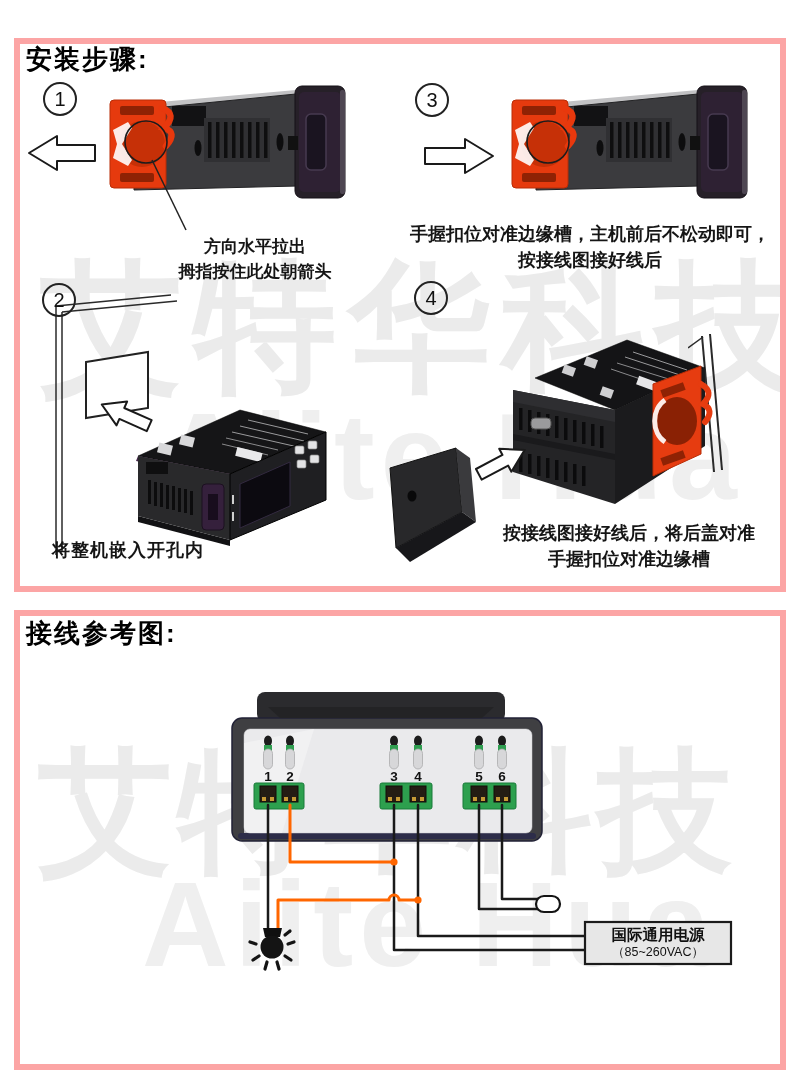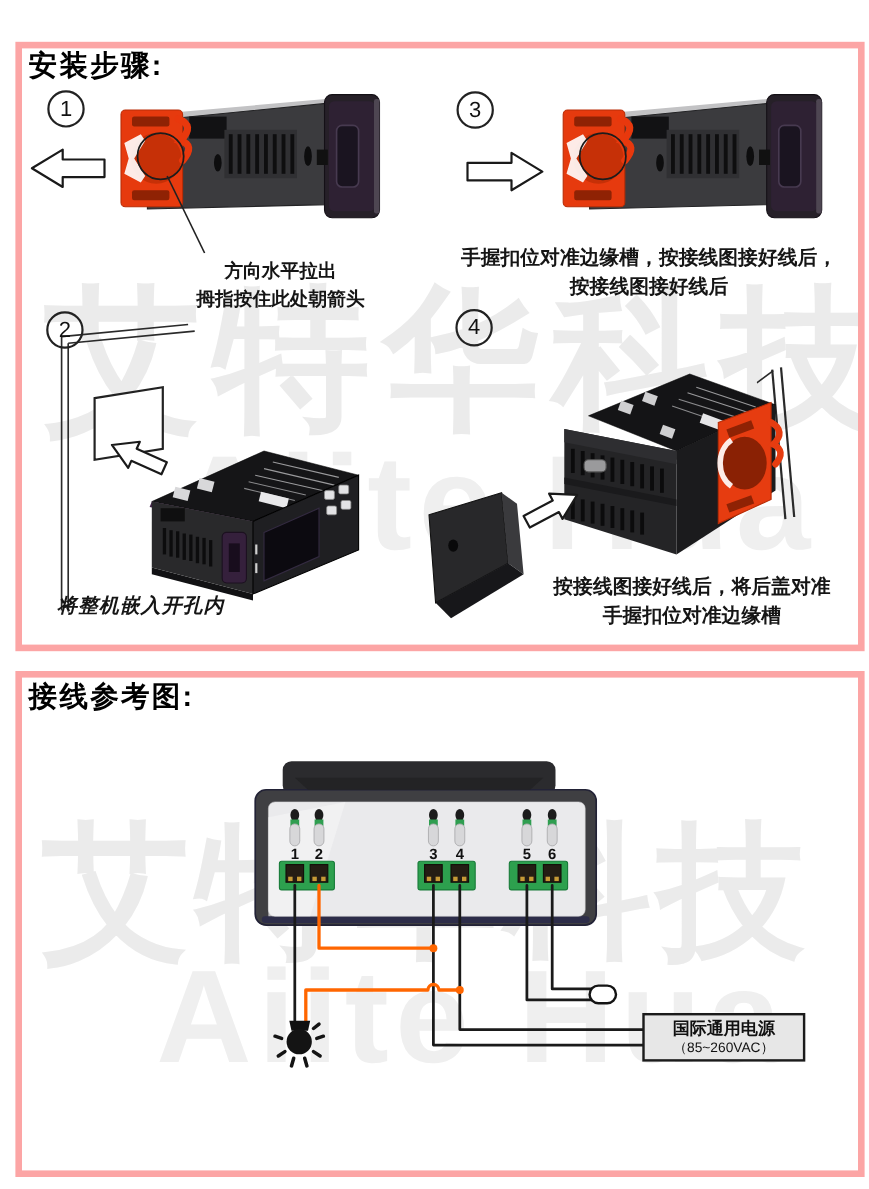--- a/index.html
+++ b/index.html
@@ -99,21 +99,21 @@
 
   <svg class="abs z3" style="left:423px;top:137px;" width="72" height="38" viewBox="0 0 72 38">
     <polygon points="70,19 42,2 42,11 2,11 2,27 42,27 42,36" fill="#fff" stroke="#1a1a1a" stroke-width="2" stroke-linejoin="round"></polygon>
   </svg>
 
   <svg class="abs z3" style="left:502px;top:84px;" width="253" height="118" viewBox="0 0 253 118">
     <use href="#sideview"></use>
   </svg>
 
   <div class="caption cap-center" style="left:406px;top:221px;width:368px;font-size:18px;line-height:26px;">
-    <div>手握扣位对准边缘槽，按接线图接好线后，</div>
+    <div>手握扣位对准边缘槽，主机前后不松动即可，</div>
     <div>按接线图接好线后</div>
   </div>
 
   <div class="step-circle" style="left:42px;top:283px;">
       <span>2</span>
     </div>
 
   <svg class="abs z3" style="left:46px;top:290px;" width="135" height="272" viewBox="0 0 135 272">
     <line x1="10" y1="16" x2="125" y2="5" stroke="#2a2a2a" stroke-width="1.5"></line>
     <line x1="16" y1="22" x2="131" y2="11" stroke="#2a2a2a" stroke-width="1.5"></line>
@@ -155,21 +155,21 @@
     <polygon points="112,74 208,32 208,100 112,140" fill="#1f1f22" stroke="#000" stroke-width="1"></polygon>
     <polygon points="122,84 172,62 172,106 122,128" fill="#0c0a10" stroke="#332a40" stroke-width="1"></polygon>
     <rect x="177" y="46" width="9" height="8" rx="1.5" fill="#e3e3e5" stroke="#8a8a8a" stroke-width="0.7"></rect>
     <rect x="190" y="41" width="9" height="8" rx="1.5" fill="#e3e3e5" stroke="#8a8a8a" stroke-width="0.7"></rect>
     <rect x="179" y="60" width="9" height="8" rx="1.5" fill="#e3e3e5" stroke="#8a8a8a" stroke-width="0.7"></rect>
     <rect x="192" y="55" width="9" height="8" rx="1.5" fill="#e3e3e5" stroke="#8a8a8a" stroke-width="0.7"></rect>
     <rect x="114" y="95" width="2" height="9" fill="#cfcfcf"></rect>
     <rect x="114" y="112" width="2" height="9" fill="#cfcfcf"></rect>
   </svg>
 
-  <div class="caption" style="left:52px;top:538px;font-size:18px;letter-spacing:1px;font-style:italic;">
+  <div class="caption" style="left:52px;top:538px;font-size:18px;letter-spacing:1px;">
     <div>将整机嵌入开孔内</div>
   </div>
 
   <div class="step-circle" style="left:414px;top:281px;">
       <span>4</span>
     </div>
 
   <svg class="abs z3" style="left:688px;top:326px;" width="50" height="150" viewBox="0 0 50 150">
     <line x1="14" y1="10" x2="26" y2="146" stroke="#2a2a2a" stroke-width="2"></line>
     <line x1="22" y1="8" x2="34" y2="144" stroke="#2a2a2a" stroke-width="2"></line>

